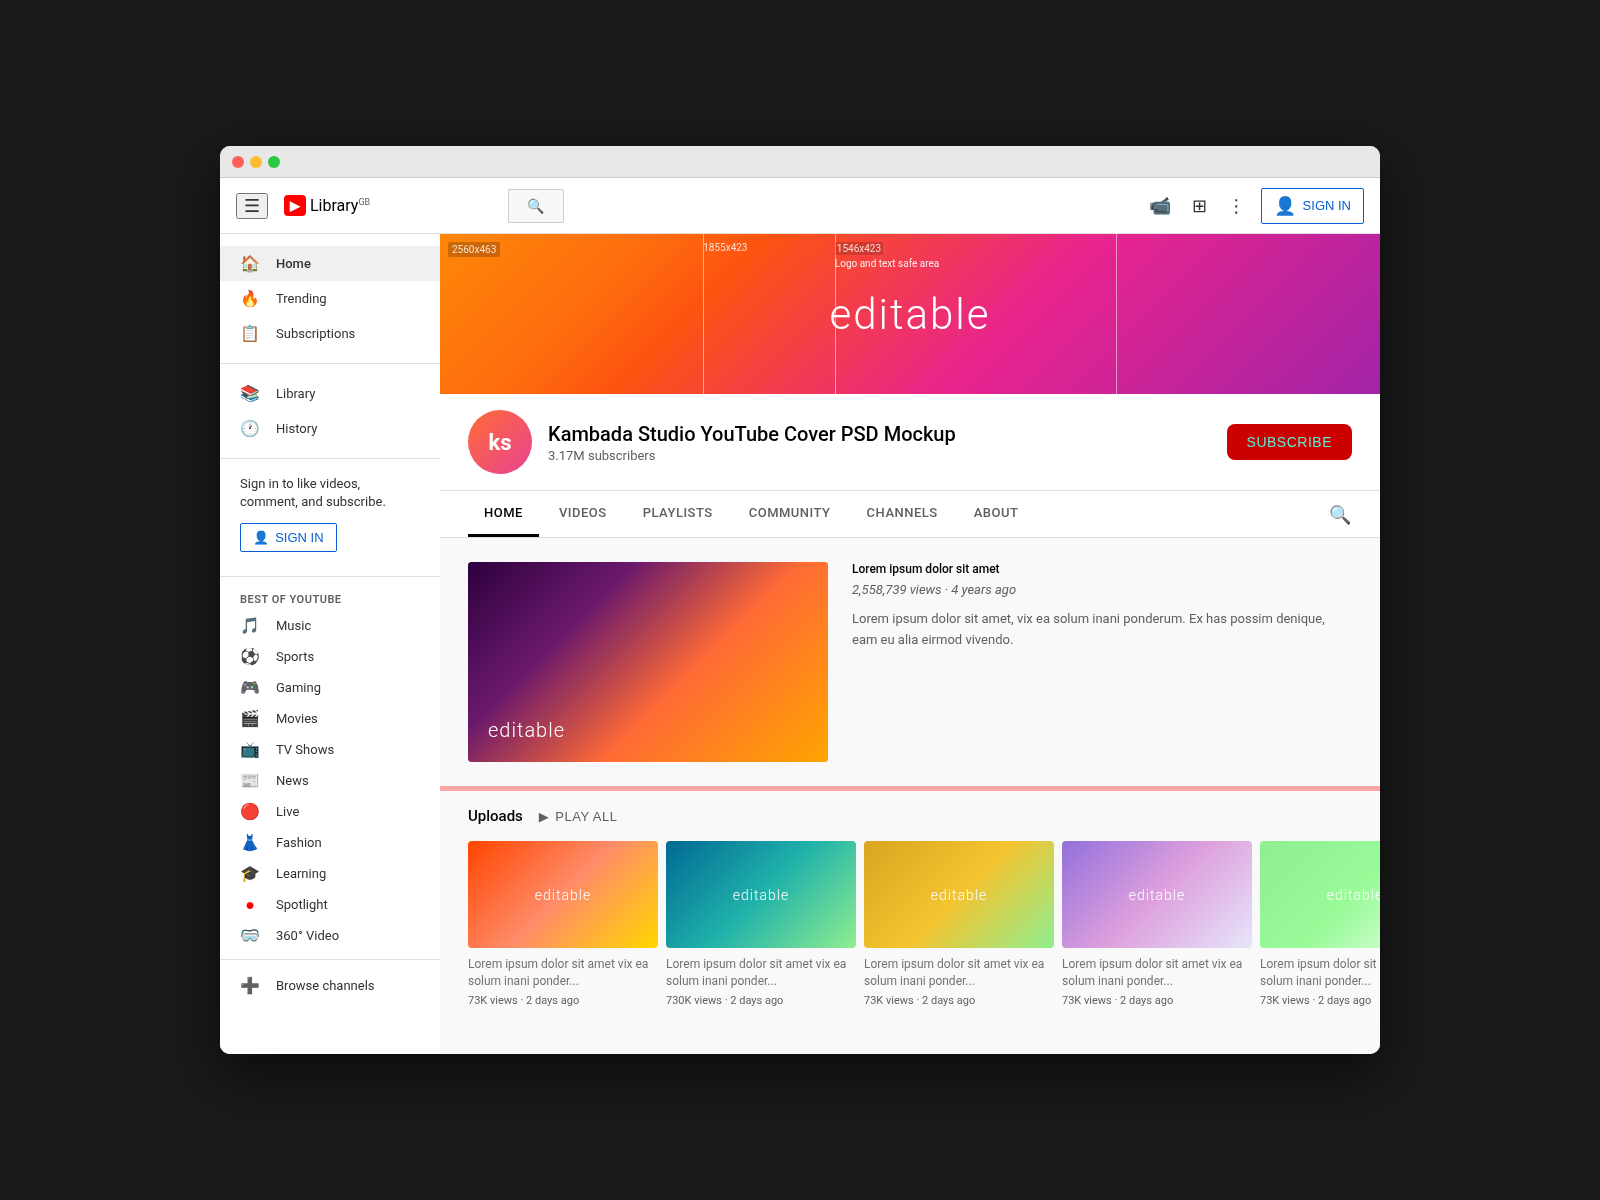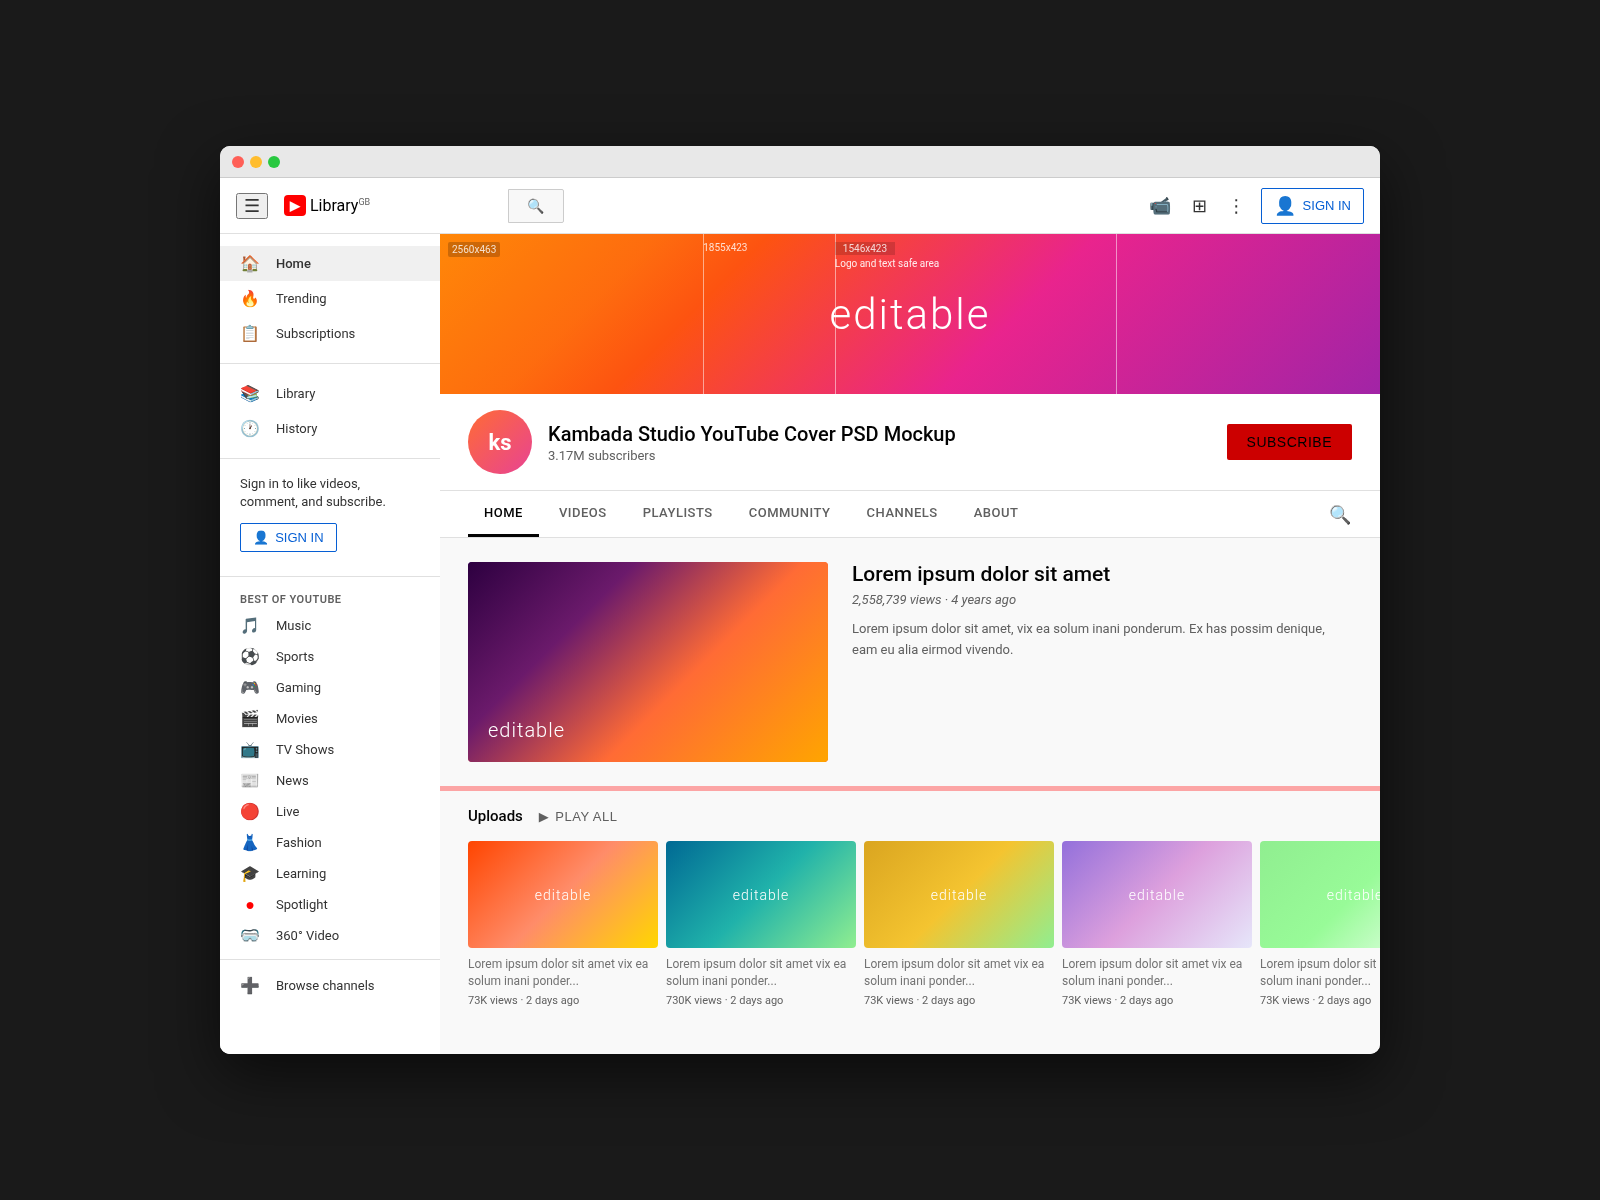--- a/index.html
+++ b/index.html
@@ -191,29 +191,29 @@
       font-size: 22px;
       font-weight: bold;
       color: white;
       flex-shrink: 0;
     }
     .channel-details { flex: 1; }
     .channel-name { font-size: 20px; font-weight: 500; color: #030303; margin-bottom: 2px; }
     .channel-subs { font-size: 13px; color: #606060; }
     .subscribe-btn {
       background: #cc0000;
-      color: #000000;
+      color: #5eead4;
       border: none;
       padding: 10px 20px;
       font-size: 14px;
       font-weight: 500;
       text-transform: uppercase;
       letter-spacing: 0.5px;
       cursor: pointer;
-      border-radius: 2px;
+      border-radius: 8px;
     }
 
     
     .channel-tabs {
       background: #fff;
       display: flex;
       align-items: center;
       padding: 0 28px;
       border-bottom: 1px solid #e0e0e0;
       gap: 4px;
@@ -249,21 +249,21 @@
     .featured-thumb-text {
       position: absolute;
       bottom: 20px;
       left: 20px;
       font-size: 20px;
       font-weight: 300;
       color: white;
       letter-spacing: 1px;
     }
     .featured-info { flex: 1; }
-    .featured-title { font-size: 21px; font-weight: 500; color: #030303; margin-bottom: 6px; }
+    .featured-title { font-size: 12px; font-weight: 500; color: #030303; margin-bottom: 6px; }
     .featured-meta { font-size: 13px; color: #606060; margin-bottom: 12px; font-style: italic; }
     .featured-desc { font-size: 13px; color: #606060; line-height: 1.6; }
 
     
     .uploads-section { padding: 16px 28px 24px; background: #f9f9f9; border-top: 5px solid #fca5a5; }
     .uploads-header { display: flex; align-items: center; gap: 16px; margin-bottom: 16px; }
     .uploads-title { font-size: 15px; font-weight: 500; color: #030303; }
     .play-all-btn {
       display: flex; align-items: center; gap: 6px;
       background: none;
@@ -449,21 +449,21 @@
 
     <div class="yt-main">
 
       <div class="channel-banner">
         <div class="banner-overlay"></div>
         <span class="banner-label">2560x463</span>
         <span style="position:absolute;top:8px;left:28%;font-size:10px;color:rgba(255,255,255,0.8);">1855x423</span>
         <div style="position:absolute;top:0;bottom:0;left:42%;width:1px;background:rgba(255,255,255,0.5);"></div>
         <div style="position:absolute;top:0;bottom:0;left:28%;width:1px;background:rgba(255,255,255,0.5);"></div>
         <div style="position:absolute;top:0;bottom:0;right:28%;width:1px;background:rgba(255,255,255,0.5);"></div>
-        <span style="position:absolute;top:8px;left:42%;font-size:10px;color:rgba(255,255,255,0.8);background:rgba(0,0,0,0.15);padding:1px 8px;">1546x423</span>
+        <span style="position:absolute;top:8px;left:42%;font-size:10px;color:rgba(255,255,255,0.8);background:rgba(0,0,0,0.15);padding:1px 2px;">1546x423</span>
         <span style="position:absolute;top:24px;left:42%;font-size:10px;color:rgba(255,255,255,0.9);">Logo and text safe area</span>
         <span class="banner-editable-text">editable</span>
       </div>
 
       <div class="channel-info">
         <div class="channel-avatar">ks</div>
         <div class="channel-details">
           <div class="channel-name">Kambada Studio YouTube Cover PSD Mockup</div>
           <div class="channel-subs">3.17M subscribers</div>
         </div>

